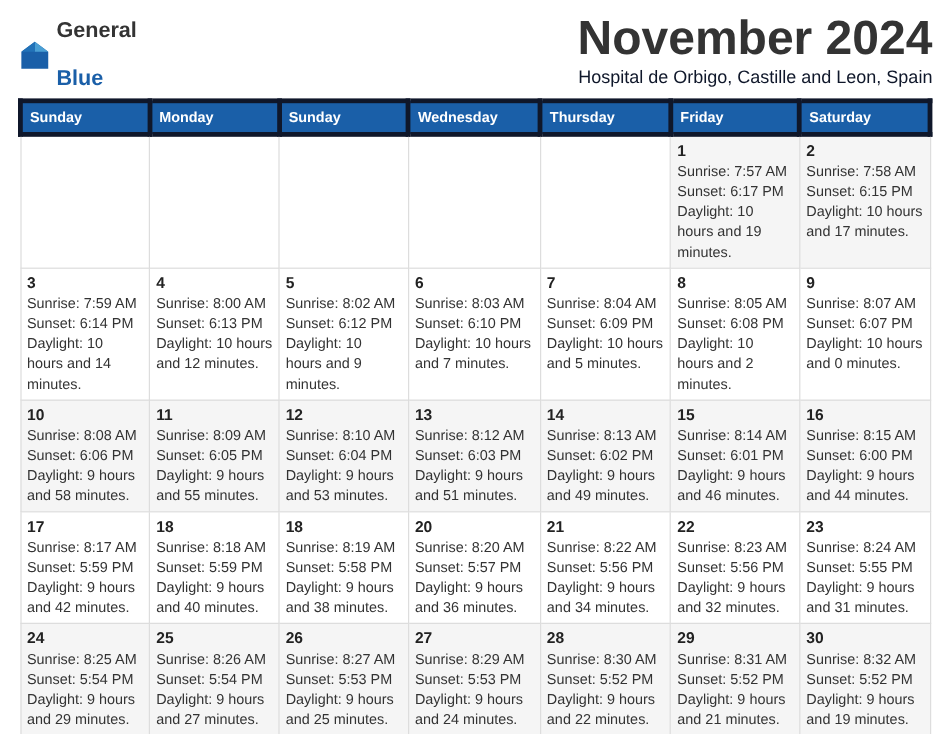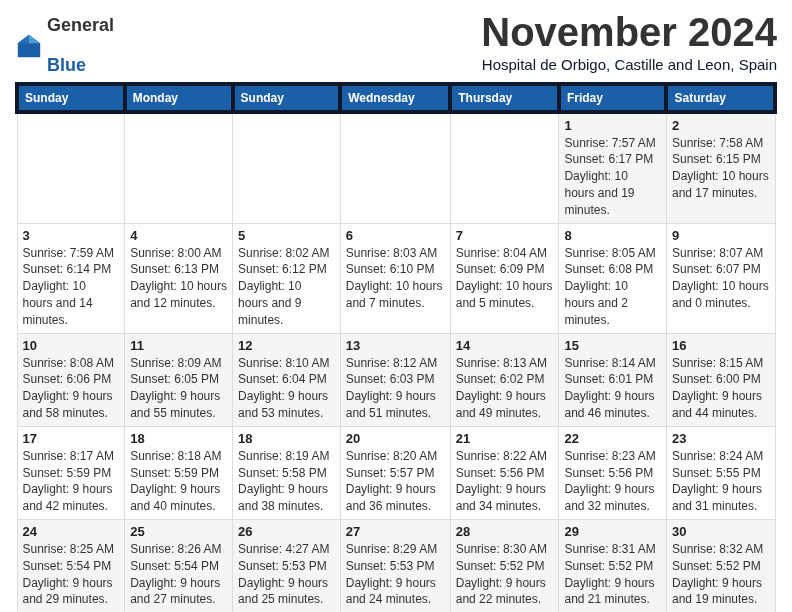--- a/index.html
+++ b/index.html
@@ -299,21 +299,21 @@
 Daylight: 9 hours and 29 minutes.</div>
           </td>
           <td>
             <span class="day-number">25</span>
             <div class="day-info">Sunrise: 8:26 AM
 Sunset: 5:54 PM
 Daylight: 9 hours and 27 minutes.</div>
           </td>
           <td>
             <span class="day-number">26</span>
-            <div class="day-info">Sunrise: 4:27 AM
+            <div class="day-info">Sunrise: 8:27 AM
 Sunset: 5:53 PM
 Daylight: 9 hours and 25 minutes.</div>
           </td>
           <td>
             <span class="day-number">27</span>
             <div class="day-info">Sunrise: 8:29 AM
 Sunset: 5:53 PM
 Daylight: 9 hours and 24 minutes.</div>
           </td>
           <td>

